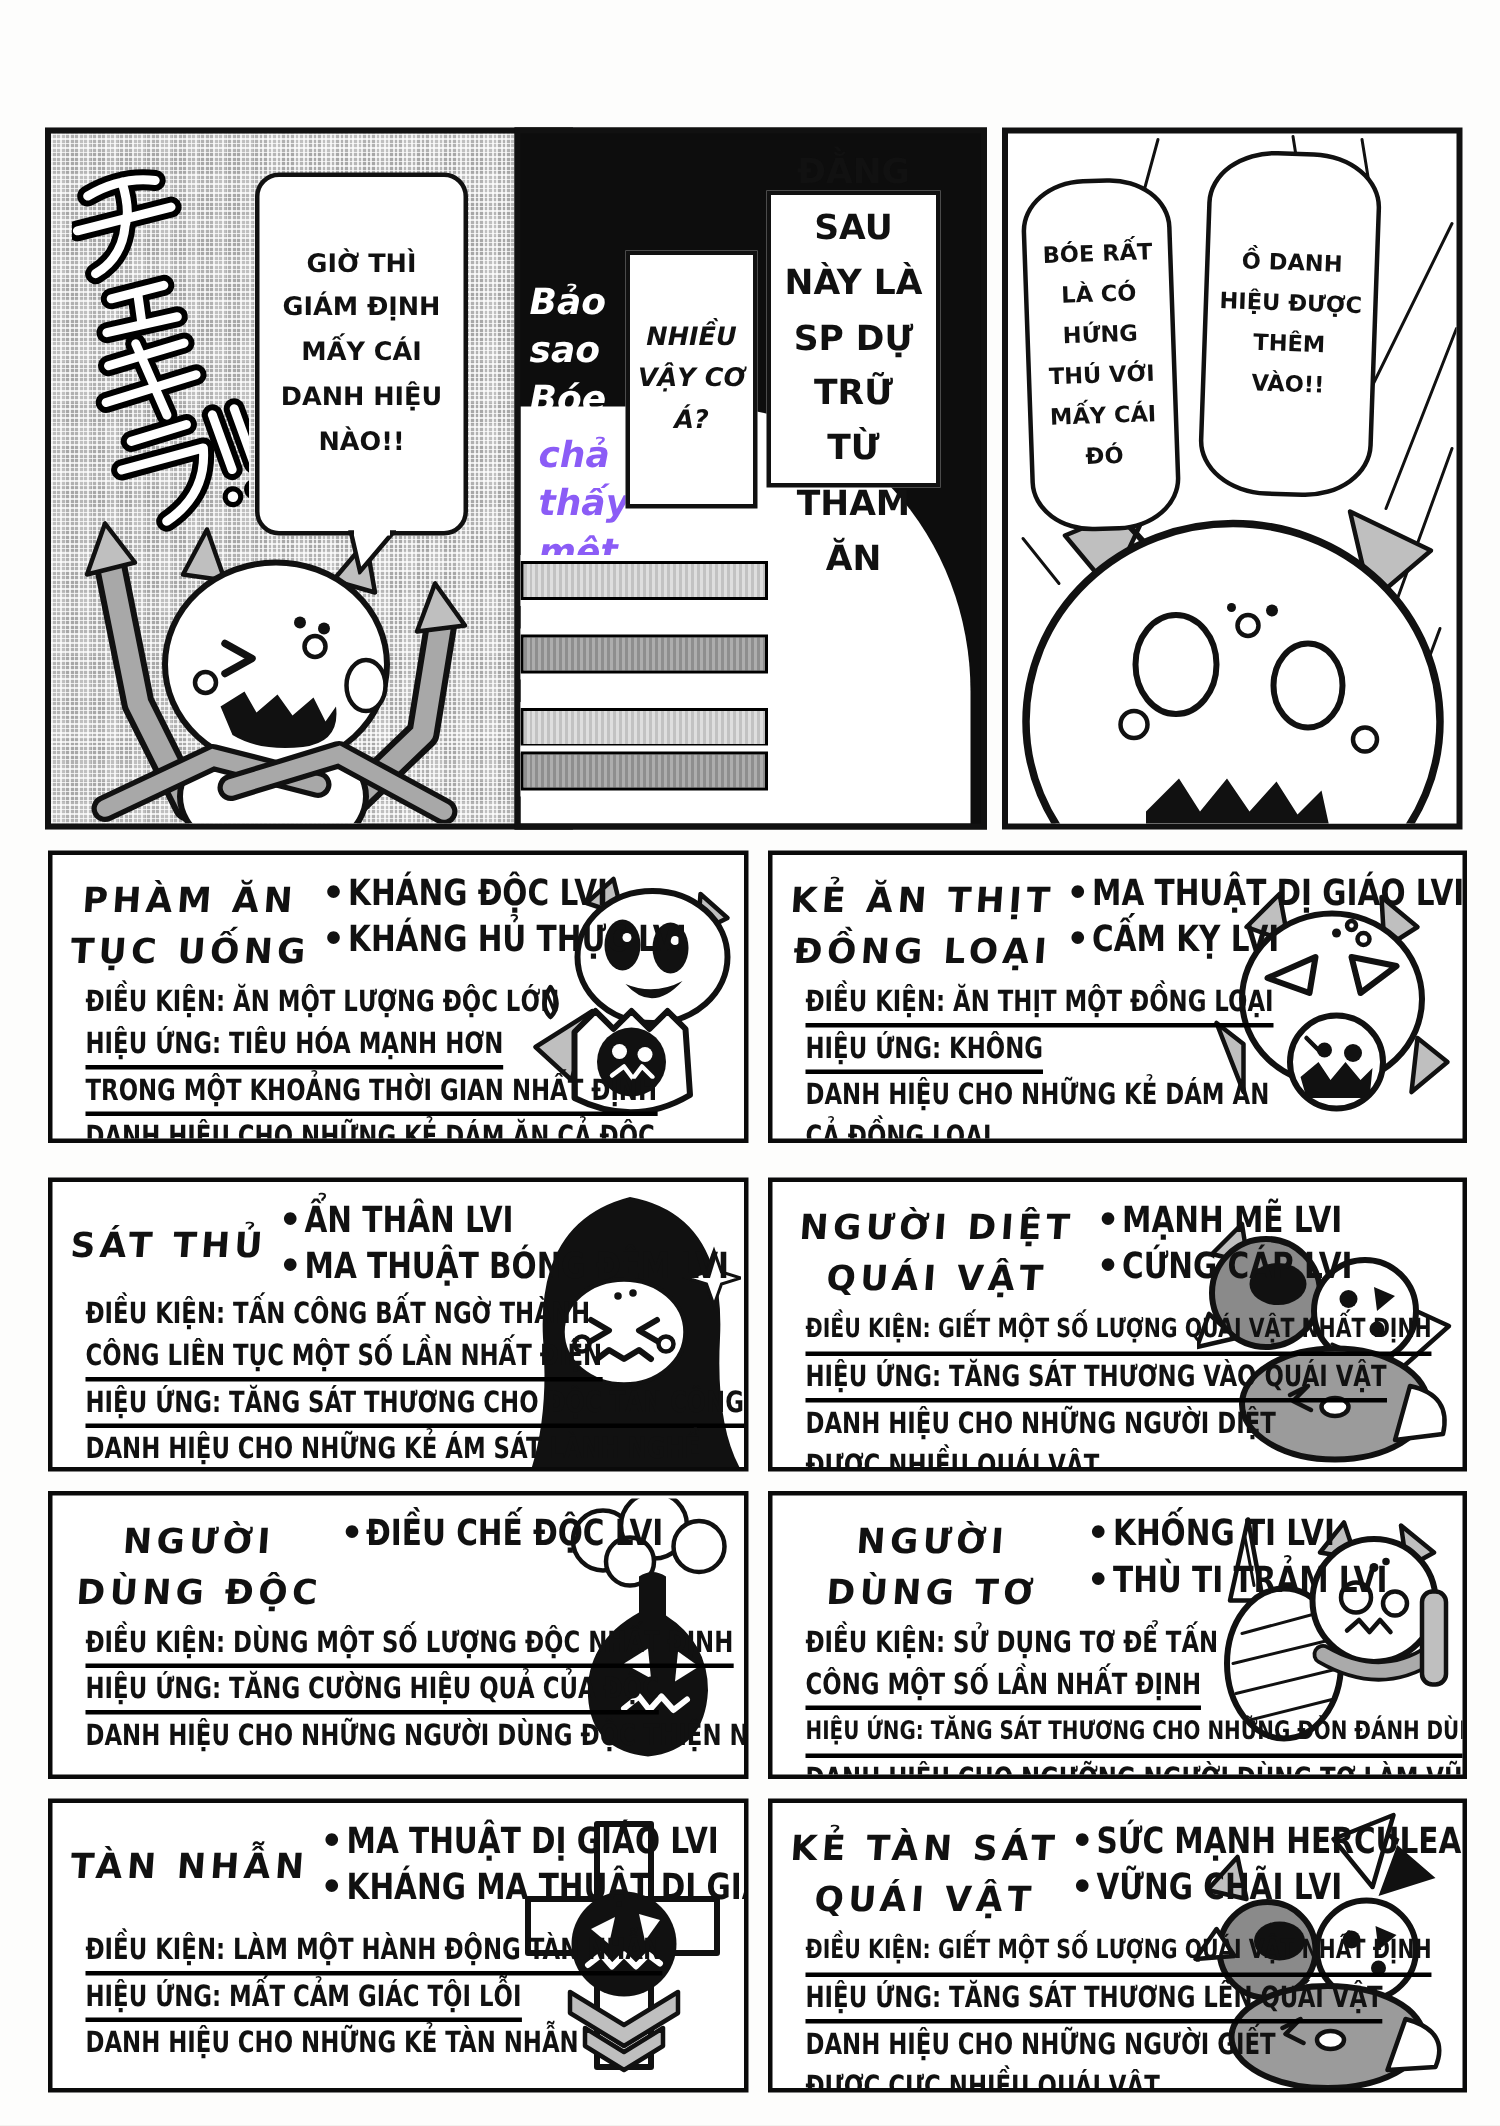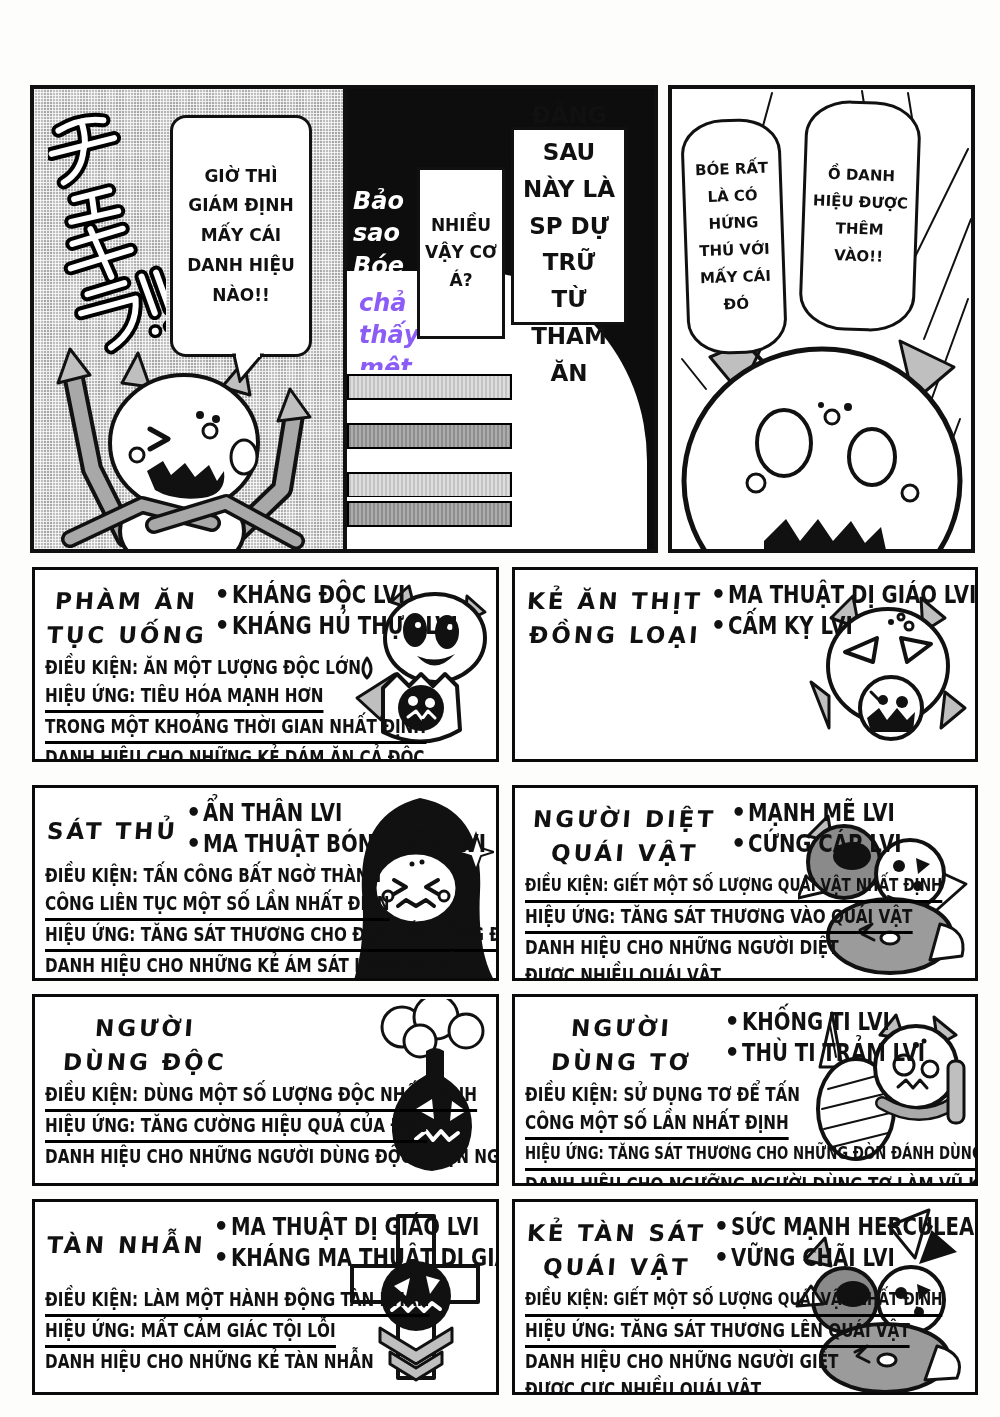--- a/index.html
+++ b/index.html
@@ -17,21 +17,21 @@
       repeating-linear-gradient(0deg, rgba(0,0,0,.05) 0 14px, rgba(0,0,0,.10) 14px 28px);}
   .panel-mid{left:343px;top:85px;width:315px;height:468px;background:#0d0d0d;}
   .panel-right{left:668px;top:85px;width:307px;height:468px;background:#fff;}
 
   .bubble{position:absolute;background:#fff;border:3px solid #111;box-sizing:border-box;
           display:flex;align-items:center;justify-content:center;text-align:center;
           font-weight:bold;z-index:3;}
   .bubble .bx{display:block;width:100%;}
   .speech-left{left:136px;top:26px;width:142px;height:242px;border-radius:16px;
                font-size:17px;line-height:1.75;padding:8px 10px;}
-  .mid-b1{left:70px;top:78px;width:88px;height:172px;font-size:17px;line-height:1.6;padding:4px;}
+  .mid-b1{left:70px;top:78px;width:88px;height:172px;font-size:17px;line-height:1.6;padding:4px;font-style:italic;}
   .mid-b2{left:164px;top:38px;width:116px;height:198px;font-size:23px;line-height:1.6;padding:4px 8px;}
   .rb1{left:12px;top:30px;width:100px;height:235px;border-radius:42px/34px;font-size:15px;
        line-height:1.8;transform:rotate(-2deg);padding:6px;}
   .rb2{left:130px;top:12px;width:116px;height:230px;border-radius:46px/36px;font-size:15px;
        line-height:1.8;transform:rotate(2deg);padding:6px;}
 
   .tail{position:absolute;z-index:4;}
 
   
   .sfx{position:absolute;left:14px;top:16px;width:118px;height:268px;z-index:2;}
@@ -56,21 +56,21 @@
   .ibox{position:absolute;background:#fff;border:3px solid #0a0a0a;box-sizing:border-box;
         overflow:hidden;}
   .ihead{display:flex;position:relative;z-index:2;padding:10px 10px 0 12px;}
   .ttl{width:196px;text-align:center;padding-top:4px;}
   .tl{display:inline-block;font-weight:bold;font-size:23px;letter-spacing:3px;line-height:34px;
       transform:skewX(-4deg);white-space:nowrap;}
   .skills{list-style:none;margin:0;padding:0 0 0 8px;flex:1;}
   .sk{font-weight:bold;font-size:24px;line-height:31px;white-space:nowrap;}
   .sk .skx{display:inline-block;transform:scaleX(.82);transform-origin:0 50%;}
   .blt{display:inline-block;margin-right:2px;}
-  .ibody{position:relative;z-index:2;padding:2px 10px 0 10px;}
+  .ibody{position:relative;z-index:2;padding:2px 10px 0 10px;margin-left:12px;}
   .line{line-height:27px;white-space:nowrap;}
   .tx{display:inline-block;font-weight:bold;font-size:19.5px;transform:scaleX(.78);
       transform-origin:0 50%;padding-bottom:1px;}
   .line.u .tx{border-bottom:3.5px solid #000;}
   .mascot{position:absolute;right:2px;z-index:1;}
 
   
   .s3{stroke:#111;stroke-width:3;fill:#fff;stroke-linejoin:round;}
   .s4{stroke:#111;stroke-width:4;fill:#fff;stroke-linejoin:round;}
   .g3{stroke:#111;stroke-width:3;fill:#bfbfbf;stroke-linejoin:round;}
@@ -262,20 +262,26 @@
     <div class="ihead">
       <div class="ttl">
         <span class="tl">KẺ ĂN THỊT</span><br>
         <span class="tl">ĐỒNG LOẠI</span>
       </div>
       <ul class="skills">
         <li class="sk"><span class="blt">•</span><span class="skx">MA THUẬT DỊ GIÁO LVI</span></li>
         <li class="sk"><span class="blt">•</span><span class="skx">CẤM KỴ LVI</span></li>
       </ul>
     </div>
+    <div class="ibody">
+      <div class="line u"><span class="tx">ĐIỀU KIỆN: ĂN THỊT MỘT ĐỒNG LOẠI</span></div>
+      <div class="line u"><span class="tx">HIỆU ỨNG: KHÔNG</span></div>
+      <div class="line"><span class="tx">DANH HIỆU CHO NHỮNG KẺ DÁM ĂN</span></div>
+      <div class="line"><span class="tx">CẢ ĐỒNG LOẠI</span></div>
+    </div>
   </section>
 
   <section class="ibox" style="left:32px;top:785px;width:467px;height:196px;">
     <svg class="mascot" style="top:4px;width:150px;height:188px;" viewBox="0 0 150 188">
       <path class="k" d="M76,6 Q140,18 136,100 Q133,158 150,188 L10,188 Q22,150 18,100 Q14,22 76,6 Z"></path>
       <ellipse class="s3" cx="72" cy="96" rx="41" ry="35"></ellipse>
       <circle cx="68" cy="72" r="2.5" class="k"></circle>
         <circle cx="78" cy="70" r="2.5" class="k"></circle>
       <polyline class="ln" points="50,88 62,95 50,102" stroke-width="4"></polyline>
       <polyline class="ln" points="94,88 82,95 94,102" stroke-width="4"></polyline>
@@ -346,20 +352,21 @@
       <polygon class="w" points="72,110 88,100 90,120"></polygon>
       <polygon class="w" points="108,102 122,112 106,122"></polygon>
       <polyline class="lnw" points="72,140 82,132 89,141 97,132 105,141 114,134" stroke-width="4"></polyline>
     </svg>
     <div class="ihead">
       <div class="ttl">
         <span class="tl">NGƯỜI</span><br>
         <span class="tl">DÙNG ĐỘC</span>
       </div>
       <ul class="skills">
+        <li class="sk"><span class="blt">•</span><span class="skx">ĐIỀU CHẾ ĐỘC LVI</span></li>
       </ul>
     </div>
     <div class="ibody">
       <div class="line u"><span class="tx">ĐIỀU KIỆN: DÙNG MỘT SỐ LƯỢNG ĐỘC NHẤT ĐỊNH</span></div>
       <div class="line u"><span class="tx">HIỆU ỨNG: TĂNG CƯỜNG HIỆU QUẢ CỦA ĐỘC</span></div>
       <div class="line"><span class="tx">DANH HIỆU CHO NHỮNG NGƯỜI DÙNG ĐỘC THIỆN NGHỆ</span></div>
     </div>
   </section>
 
   <section class="ibox" style="left:512px;top:994px;width:466px;height:192px;">

